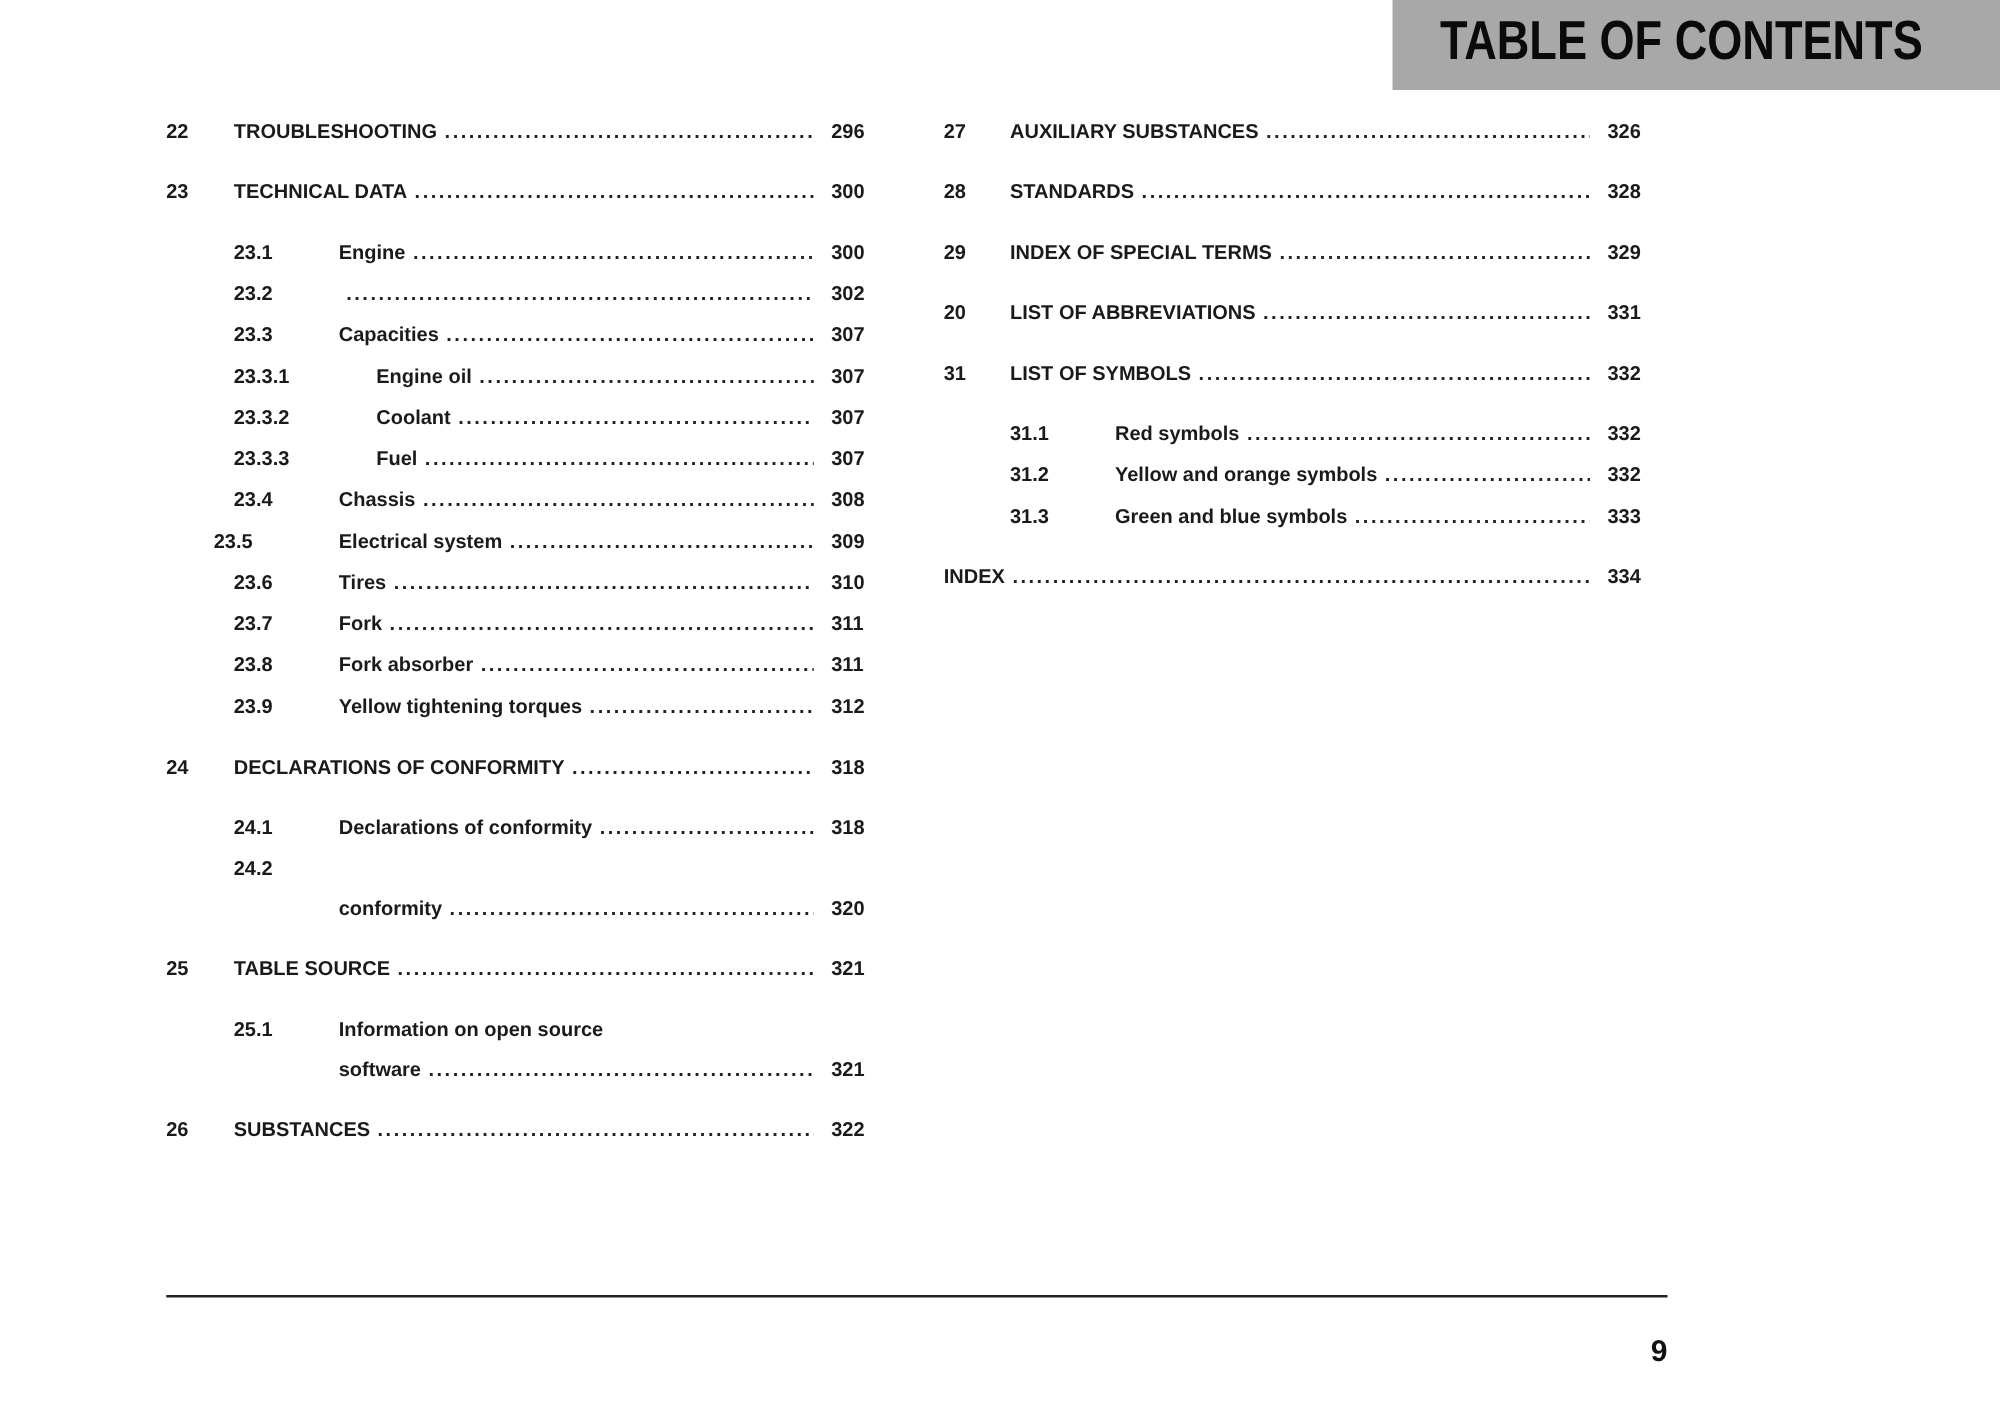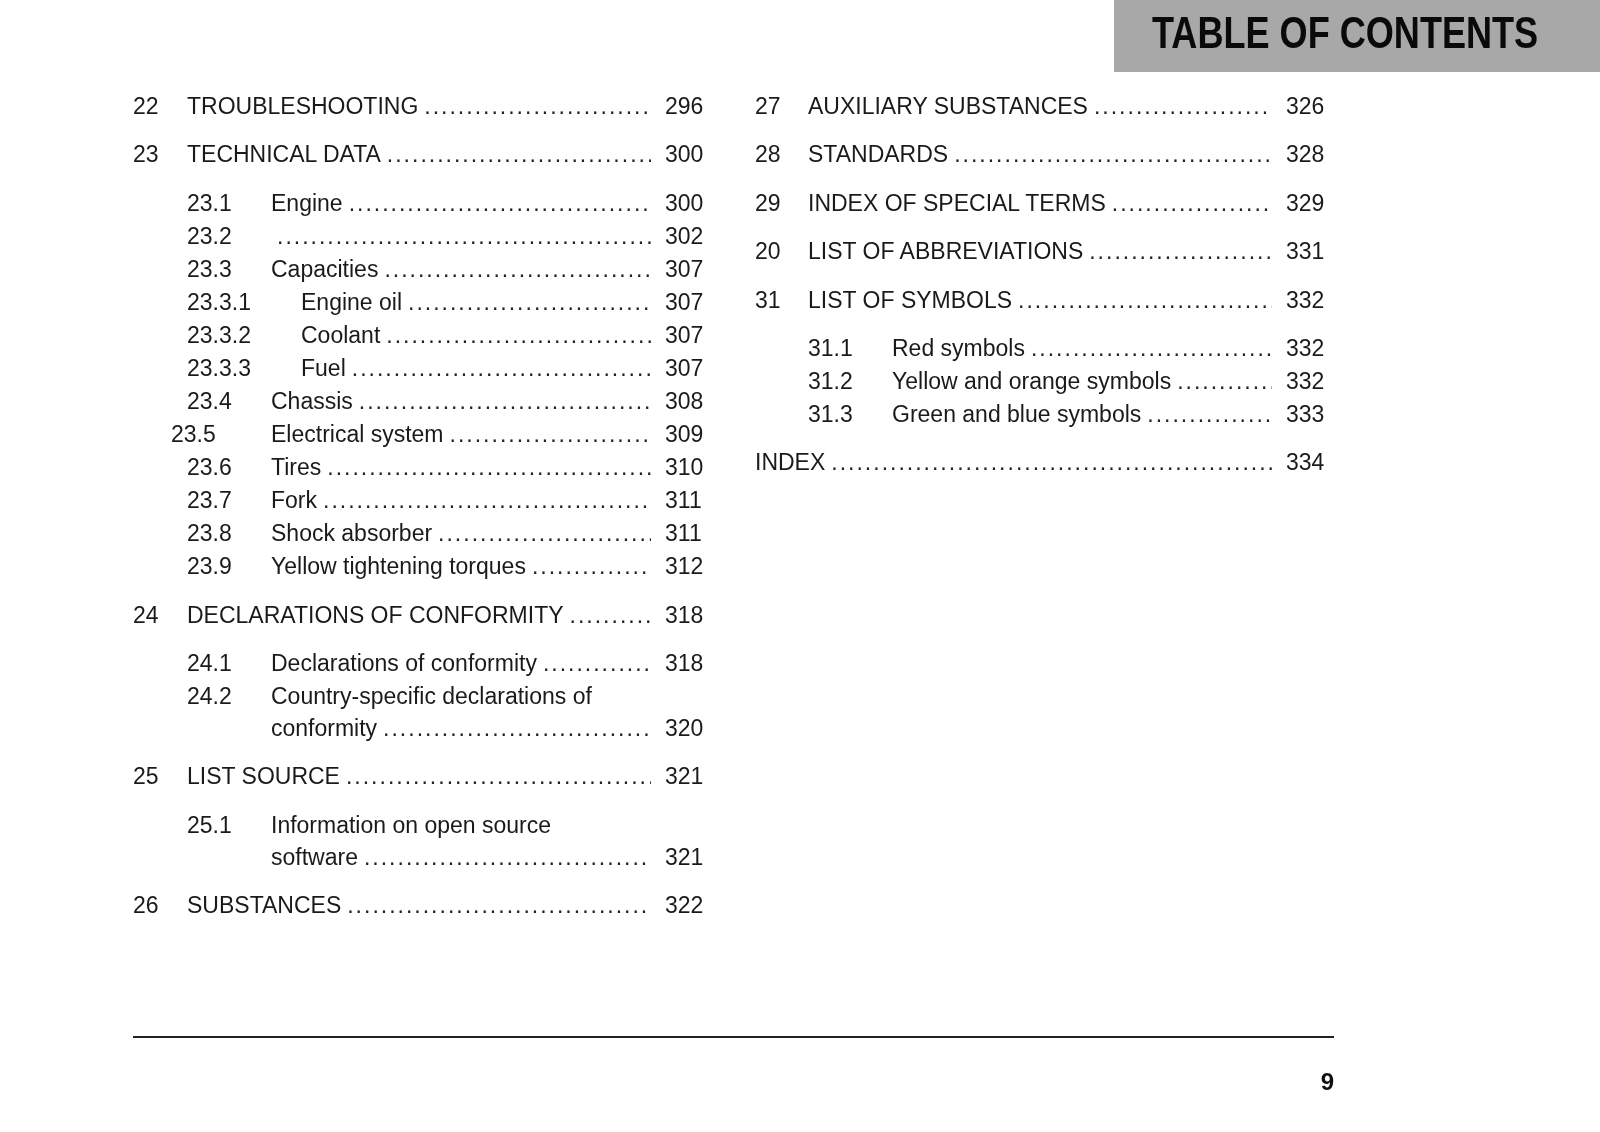--- a/index.html
+++ b/index.html
@@ -15,21 +15,21 @@
     position:absolute; left:1152px; top:8px;
     font-family:"Liberation Sans", sans-serif; font-weight:bold;
     font-size:44px; letter-spacing:0px; color:#0a0a0a;
     transform:scaleX(0.82); transform-origin:left top; white-space:nowrap;
   }
   .col { position:absolute; }
   .col-left { left:133px; width:580px; }
   .col-right { left:755px; width:580px; }
   .row {
     position:absolute; left:0; right:0; height:30px;
-    font-size:23px; line-height:30px; white-space:nowrap;
+    font-size:16px; line-height:30px; white-space:nowrap;font-weight:bold;
   }
   .num { position:absolute; left:0; }
   .title-wrap { position:absolute; display:flex; align-items:baseline; }
   .leader {
     flex:1; overflow:hidden; margin:0 6px 0 6px;
     letter-spacing:2px; color:#222;
   }
   .leader::before {
     content:"............................................................................................................................................";
   }
@@ -153,21 +153,21 @@
     <div class="title-wrap" style="left:138px;right:56px">
         <span>Fork</span>
         <span class="leader"></span>
       </div>
     <span class="page">311</span>
   </div>
 
   <div class="row" style="top:518px">
     <span class="num" style="left:54px">23.8</span>
     <div class="title-wrap" style="left:138px;right:56px">
-        <span>Shock absorber</span>
+        <span>Fork absorber</span>
         <span class="leader"></span>
       </div>
     <span class="page">311</span>
   </div>
 
   <div class="row" style="top:551px">
     <span class="num" style="left:54px">23.9</span>
     <div class="title-wrap" style="left:138px;right:56px">
         <span>Yellow tightening torques</span>
         <span class="leader"></span>
@@ -188,36 +188,33 @@
     <span class="num" style="left:54px">24.1</span>
     <div class="title-wrap" style="left:138px;right:56px">
         <span>Declarations of conformity</span>
         <span class="leader"></span>
       </div>
     <span class="page">318</span>
   </div>
 
   <div class="row" style="top:681px">
     <span class="num" style="left:54px">24.2</span>
-    <div class="title-wrap" style="left:138px;right:56px">
-        <span>Country-specific declarations of</span>
-      </div>
   </div>
   <div class="row" style="top:713px">
     <div class="title-wrap" style="left:138px;right:56px">
         <span>conformity</span>
         <span class="leader"></span>
       </div>
     <span class="page">320</span>
   </div>
 
   <div class="row" style="top:761px">
     <span class="num">25</span>
     <div class="title-wrap" style="left:54px;right:56px">
-        <span>LIST SOURCE</span>
+        <span>TABLE SOURCE</span>
         <span class="leader"></span>
       </div>
     <span class="page">321</span>
   </div>
 
   <div class="row" style="top:810px">
     <span class="num" style="left:54px">25.1</span>
     <div class="title-wrap" style="left:138px;right:56px">
         <span>Information on open source</span>
       </div>

